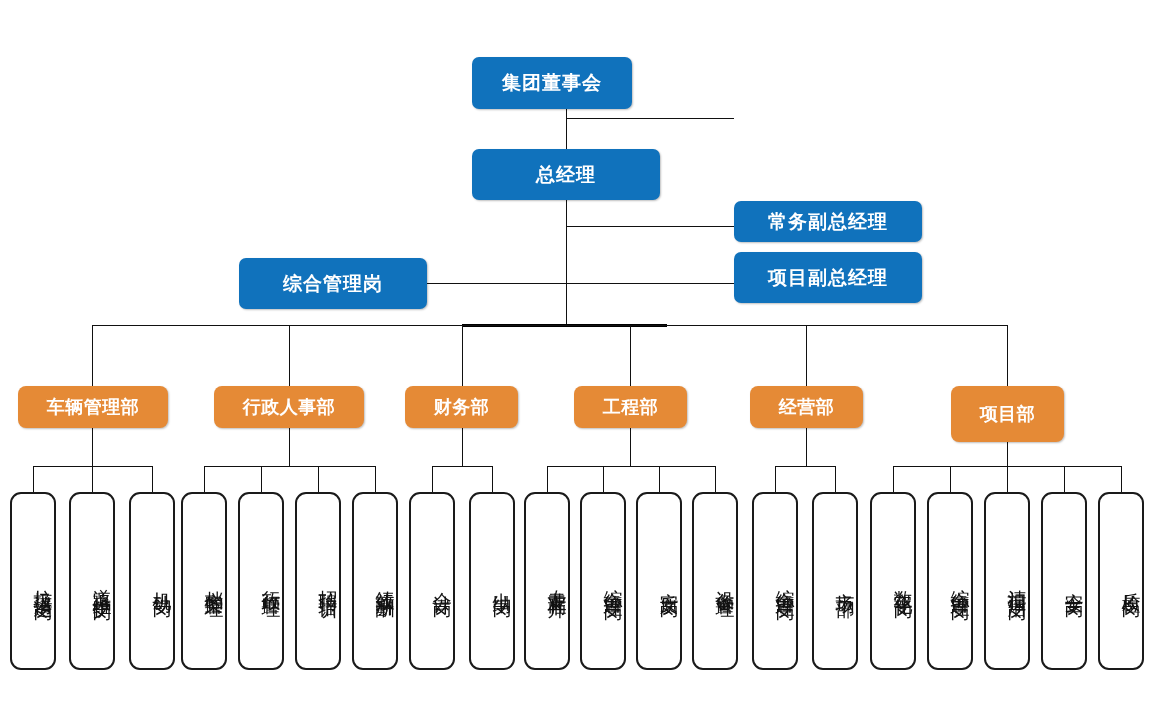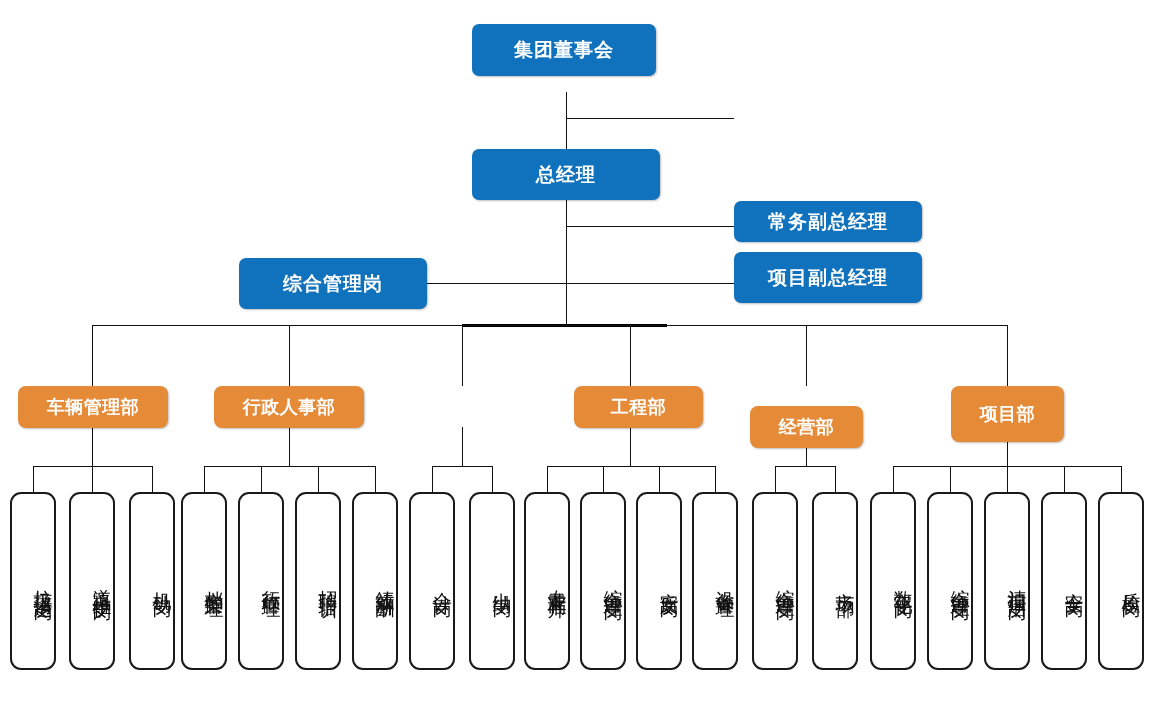--- a/index.html
+++ b/index.html
@@ -132,39 +132,40 @@
   <div class="conn v" style="left:835px; top:466px; height:26px;"></div>
 
   <div class="conn v" style="left:1007px; top:427px; height:39px;"></div>
   <div class="conn h" style="left:893px; top:466px; width:228px;"></div>
   <div class="conn v" style="left:893px; top:466px; height:26px;"></div>
   <div class="conn v" style="left:950px; top:466px; height:26px;"></div>
   <div class="conn v" style="left:1007px; top:466px; height:26px;"></div>
   <div class="conn v" style="left:1064px; top:466px; height:26px;"></div>
   <div class="conn v" style="left:1121px; top:466px; height:26px;"></div>
 
-  <div class="node blue" style="left:472px; top:24px; width:184px; height:52px;">集团董事会</div>
+  <div class="node blue" style="left:472px; top:57px; width:160px; height:52px;">集团董事会</div>
 
 
   <div class="node blue" style="left:472px; top:149px; width:188px; height:51px;">总经理</div>
 
   <div class="node blue" style="left:734px; top:201px; width:188px; height:41px;">常务副总经理</div>
 
   <div class="node blue" style="left:734px; top:252px; width:188px; height:51px;">项目副总经理</div>
 
   <div class="node blue" style="left:239px; top:258px; width:188px; height:51px;">综合管理岗</div>
 
   <div class="node orange" style="left:18px; top:386px; width:150px; height:42px;">车辆管理部</div>
 
   <div class="node orange" style="left:214px; top:386px; width:150px; height:42px;">行政人事部</div>
 
+  <div class="node orange" style="left:405px; top:386px; width:113px; height:42px;">财务部</div>
 
-  <div class="node orange" style="left:574px; top:386px; width:129px; height:42px;">工程部</div>
+  <div class="node orange" style="left:574px; top:386px; width:113px; height:42px;">工程部</div>
 
-  <div class="node orange" style="left:750px; top:386px; width:113px; height:42px;margin-top:20px;">经营部</div>
+  <div class="node orange" style="left:750px; top:386px; width:113px; height:42px;">经营部</div>
 
   <div class="node orange" style="left:951px; top:386px; width:113px; height:56px;">项目部</div>
 
   <div class="node leaf" style="left:10px; top:492px; width:46px; height:178px;">垃圾清运岗</div>
   <div class="node leaf" style="left:69px; top:492px; width:46px; height:178px;">道路维护岗</div>
   <div class="node leaf" style="left:129px; top:492px; width:46px; height:178px;">机动岗</div>
 
   <div class="node leaf" style="left:181px; top:492px; width:46px; height:178px;">档案管理</div>
   <div class="node leaf" style="left:238px; top:492px; width:46px; height:178px;">行政管理</div>
   <div class="node leaf" style="left:295px; top:492px; width:46px; height:178px;">招聘培训</div>

